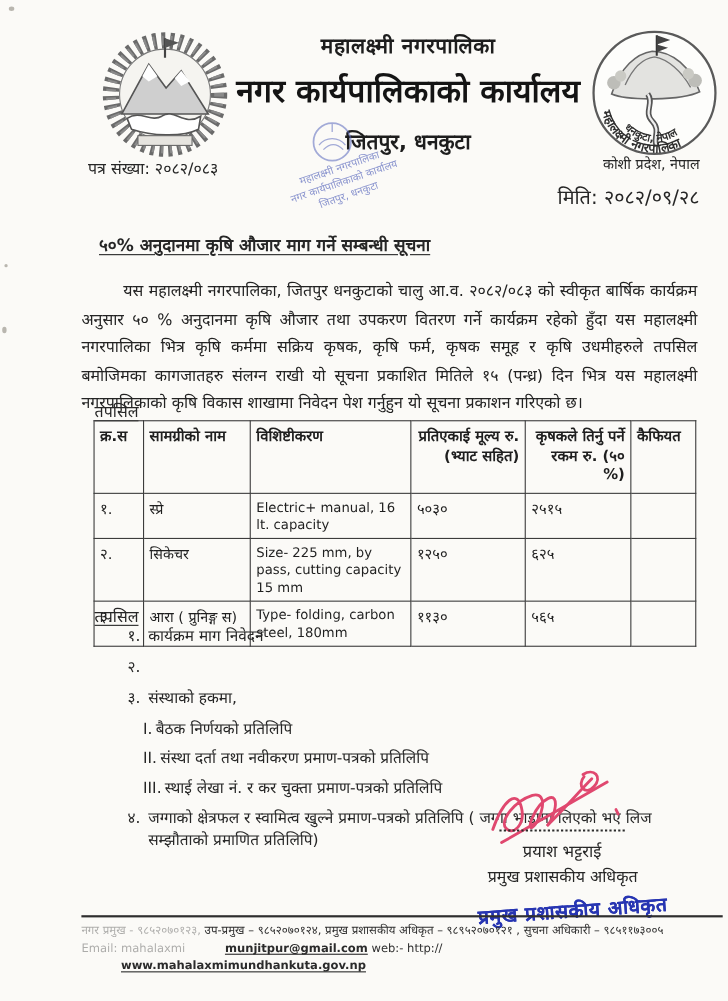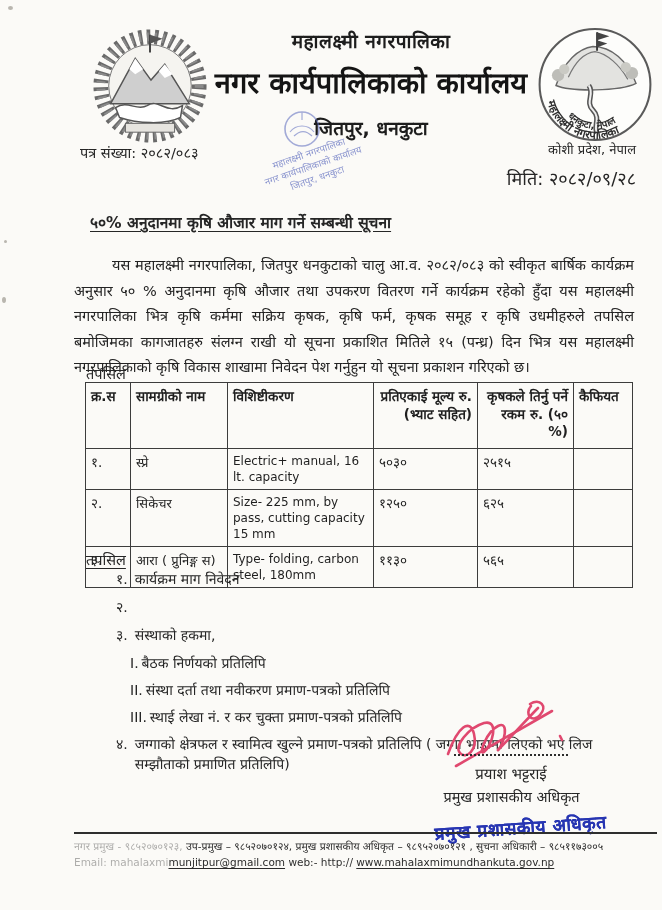--- a/index.html
+++ b/index.html
@@ -54,21 +54,21 @@
                   border-bottom:2.5px dotted #2c2c2c; height:14px; }
   .sig-name  { position:absolute; left:438px; width:146px; top:763px; text-align:center; font-size:15px; }
   .sig-title { position:absolute; left:424px; width:175px; top:786px; text-align:center; font-size:14.5px; }
   .stamp-blue { position:absolute; left:408px; width:225px; top:815px; text-align:center;
                 transform:rotate(-4deg); font-size:17.5px; font-weight:bold;
                 color:#2735b2; letter-spacing:.5px; text-shadow:0 0 .6px #2735b2; }
   
   .footer { position:absolute; left:74px; right:5px; top:832px; border-top:2.2px solid #2e2e2e;
             padding-top:4px; font-size:10.5px; color:#2f2f2f; line-height:16px; }
   .faded { opacity:.38; }
-  .lnk { text-decoration:underline; text-underline-offset:2px; font-weight:normal; color:#2b2b2b; }
+  .lnk { text-decoration:underline; text-underline-offset:2px; font-weight:bold; color:#2b2b2b;padding-left:36px; }
   .speck { position:absolute; background:#b9b6af; border-radius:50%; }
 </style>
 </head>
 <body>
 
 <div class="page">
 
   <svg class="emblem-left" viewBox="0 0 130 120">
     <circle cx="65" cy="62" r="50" fill="none" stroke="#6a6a6a" stroke-width="15" stroke-dasharray="3.5 4.5"></circle>
     <circle cx="65" cy="62" r="50" fill="none" stroke="#8a8a8a" stroke-width="9" stroke-dasharray="2 6"></circle>

